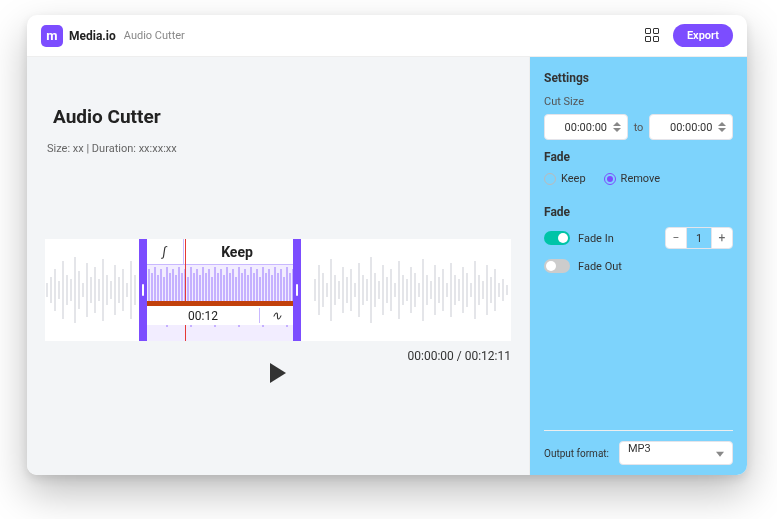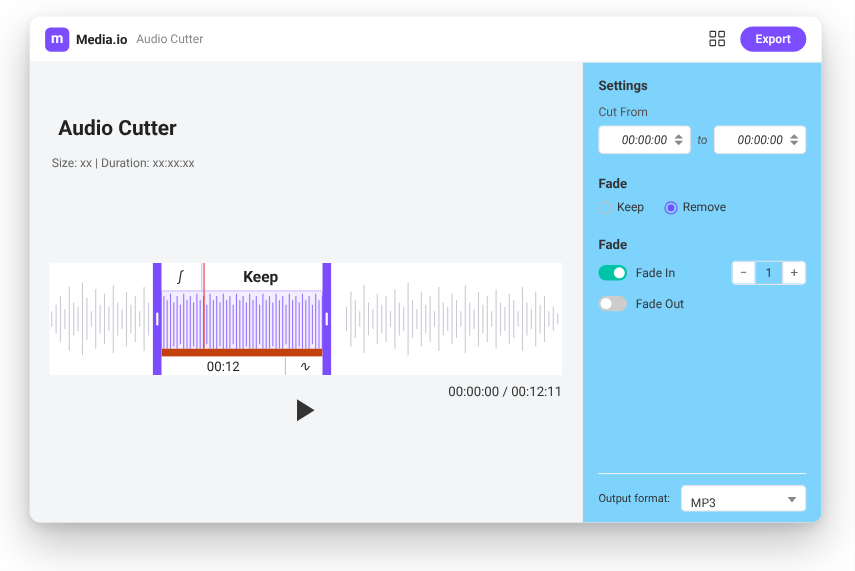--- a/index.html
+++ b/index.html
@@ -91,22 +91,22 @@
   .sel-header {
     position: absolute; top: 0; left: 0; right: 0; height: 26px;
     background: #fff;
     display: flex; align-items: center;
     border-bottom: 1px solid #c9b8ff;
   }
   .sel-mid-line { position:absolute; top:0; left: 36px; bottom:0; width:1px; background:#c9b8ff; }
   .fade-glyph { width: 34px; text-align:center; font-size: 13px; font-style: italic; color: #333; }
   .sel-label { flex:1; text-align:center; font-weight:700; font-size:14px; color:#222; }
   .sel-footer {
-    position:absolute; bottom:0; left:0; right:0; height:24px; background:#fff;
-    display:flex; align-items:center; border-top:7px solid #c2410c;
+    position:absolute; bottom:16px; left:0; right:0; height:24px; background:#fff;
+    display:flex; align-items:center; border-top:5px solid #c2410c;
   }
   .sel-time { flex:1; text-align:center; font-size:12px; color:#222; }
   .sel-cell-r { width:34px; text-align:center; font-size:13px; font-style:italic; color:#333; border-left:1px solid #c9b8ff; }
   .playhead { position:absolute; left:38px; top:0; bottom:0; width:1px; background:#e53935; }
   .controls {
     margin-top: 8px;
     position: relative;
     height: 28px;
   }
   .time-readout {
@@ -117,21 +117,21 @@
     position: absolute; left: 50%; top: 14px; transform: translateX(-50%);
     width: 0; height: 0;
     border-left: 16px solid #333;
     border-top: 10px solid transparent;
     border-bottom: 10px solid transparent;
     cursor: pointer;
   }
   
   .sb-title { font-weight:700; font-size:12px; margin-bottom: 10px; }
   .sb-label { font-size:11px; color:#555; margin-bottom:6px; }
-  .cut-row { display:flex; align-items:center; gap:6px; margin-bottom:14px;font-style:italic; }
+  .cut-row { display:flex; align-items:center; gap:6px; margin-bottom:4px; }
   .spin {
     flex:1; height:26px; border:1px solid #e4e4ea; border-radius:4px;
     display:flex; align-items:center; justify-content:center;
     font-size:11px; color:#333; position:relative;
     background:#fff;
   }
   .spin-arrows {
     position:absolute; right:2px; top:2px; bottom:2px; width:12px;
     display:flex; flex-direction:column; justify-content:center; gap:2px;
   }
@@ -169,21 +169,21 @@
   .step-btn { width:20px; display:flex; align-items:center; justify-content:center; font-size:12px; color:#666; cursor:pointer; background:#fff; }
   .step-val { width:26px; display:flex; align-items:center; justify-content:center; font-size:11px; border-left:1px solid #e4e4ea; border-right:1px solid #e4e4ea; }
   .sidebar-spacer { flex:1; }
   .output-row {
     border-top:1px solid #eee; padding-top:10px;
     display:flex; align-items:center; gap:10px;
   }
   .output-label { font-size:10px; color:#333; }
   .select {
     flex:1; height:24px; border:1px solid #e4e4ea; border-radius:4px;
-    display:flex; align-items:flex-end; padding:0 8px; font-size:11px; color:#333;
+    display:flex; align-items:flex-start; padding:0 8px; font-size:11px; color:#333;
     position:relative; background:#fff; cursor:pointer;
   }
   .select::after {
     content:""; position:absolute; right:8px; top:50%; transform:translateY(-25%);
     width:0;height:0;border-left:4px solid transparent;border-right:4px solid transparent;border-top:5px solid #888;
   }
 </style>
 </head>
 <body>
 
@@ -363,21 +363,21 @@
 
       <div class="controls">
         <div class="time-readout">00:00:00 / 00:12:11</div>
         <div class="play-btn"></div>
       </div>
     </div>
 
     <div class="sidebar">
       <div class="sb-title">Settings</div>
 
-      <div class="sb-label">Cut From</div>
+      <div class="sb-label">Cut Size</div>
       <div class="cut-row">
         <div class="spin">
           <span>00:00:00</span>
           <div class="spin-arrows">
               <div class="arr-up"></div>
               <div class="arr-down"></div>
             </div>
         </div>
         <div class="to-text">to</div>
         <div class="spin">

